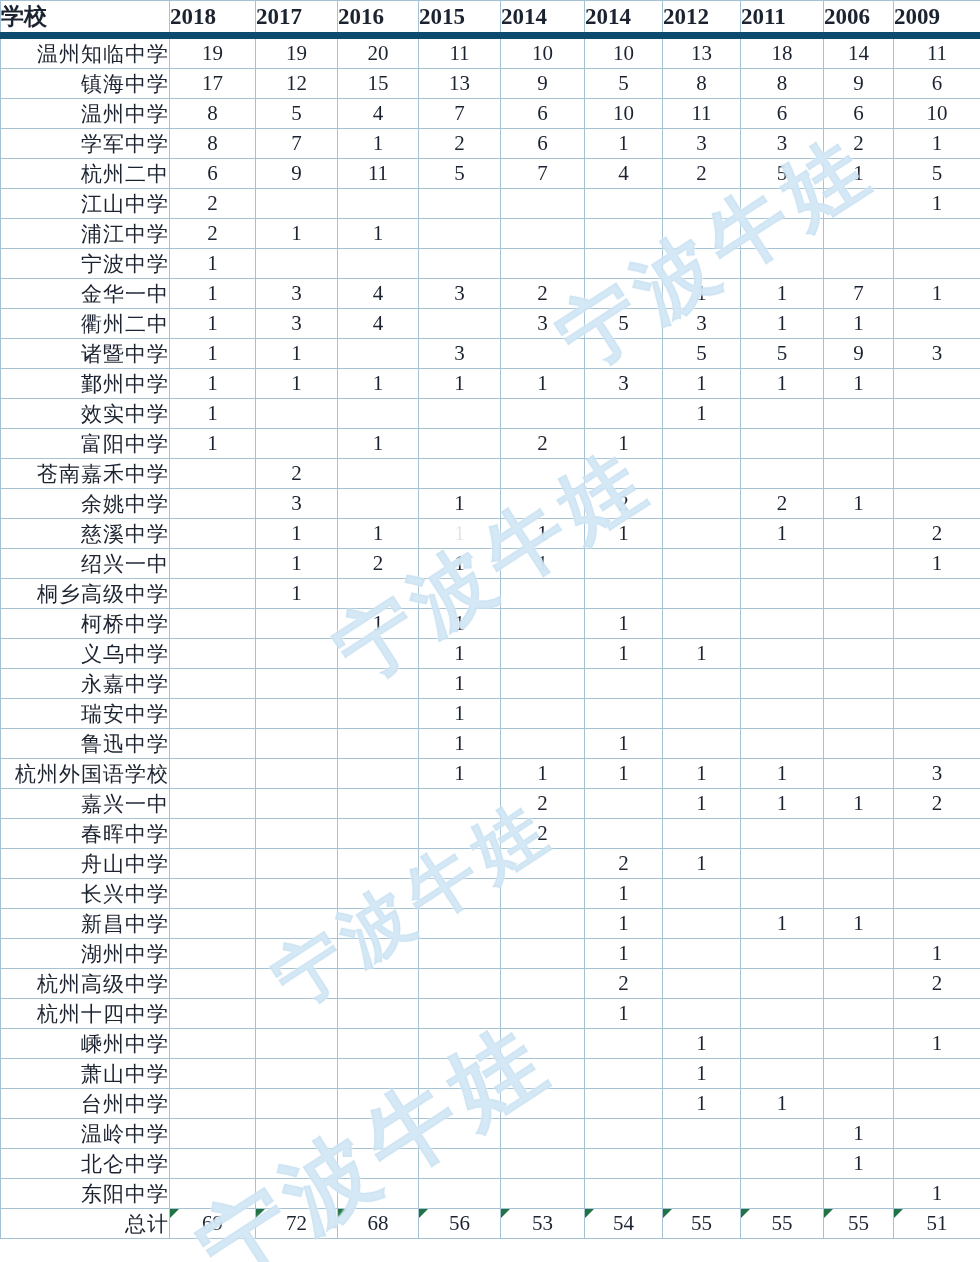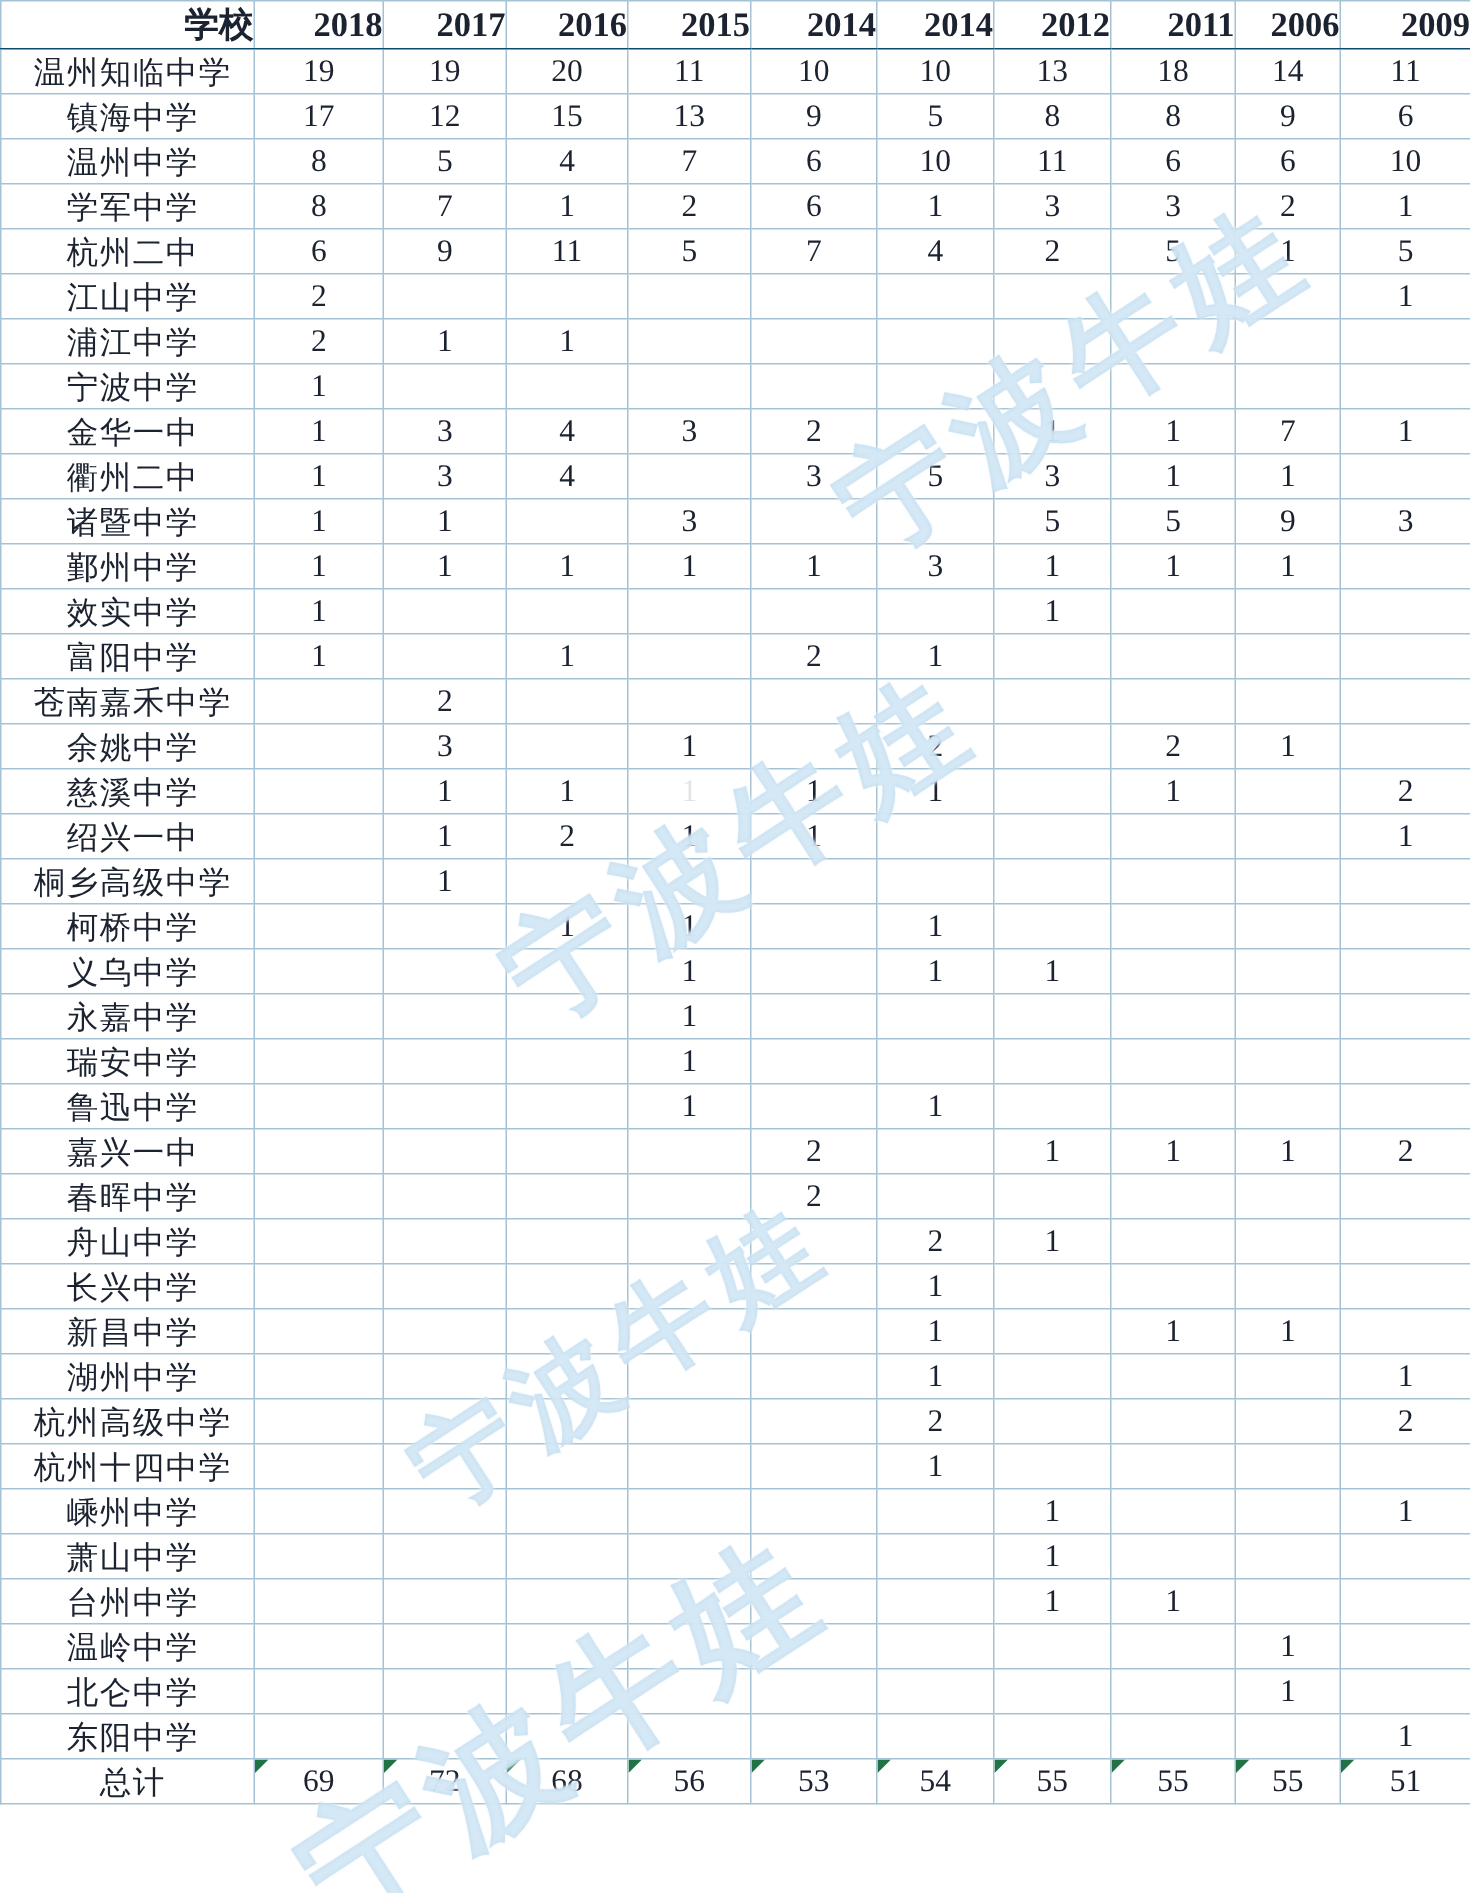--- a/index.html
+++ b/index.html
@@ -24,31 +24,31 @@
     border:1px solid #a4c2d3;
     padding:0;
     color:#1c2330;
     overflow:hidden;
     white-space:nowrap;
   }
   thead th {
     height:30px;
     font-size:23px;
     font-weight:bold;
-    text-align:right;
-    border-bottom:1px solid #0c4a6e;
+    text-align:left;
+    border-bottom:7px solid #0c4a6e;
   }
   tbody td {
     height:29px;
     font-size:21px;
     text-align:center;
     vertical-align:middle;
   }
   td.name {
-    text-align:center;
+    text-align:right;
     padding-left:7px;
     letter-spacing:1px;
     margin-left:16px;
   }
   tr.total-row td { position:relative; }
   .tri {
     position:absolute; top:0; left:0;
     width:0; height:0;
     border-top:9px solid #217346;
     border-right:9px solid transparent;
@@ -412,20 +412,33 @@
         <td></td>
         <td>1</td>
         <td></td>
         <td>1</td>
         <td></td>
         <td></td>
         <td></td>
         <td></td>
       </tr>
       <tr>
+        <td class="name">杭州外国语学校</td>
+        <td></td>
+        <td></td>
+        <td></td>
+        <td>1</td>
+        <td>1</td>
+        <td>1</td>
+        <td>1</td>
+        <td>1</td>
+        <td></td>
+        <td>3</td>
+      </tr>
+      <tr>
         <td class="name">嘉兴一中</td>
         <td></td>
         <td></td>
         <td></td>
         <td></td>
         <td>2</td>
         <td></td>
         <td>1</td>
         <td>1</td>
         <td>1</td>

